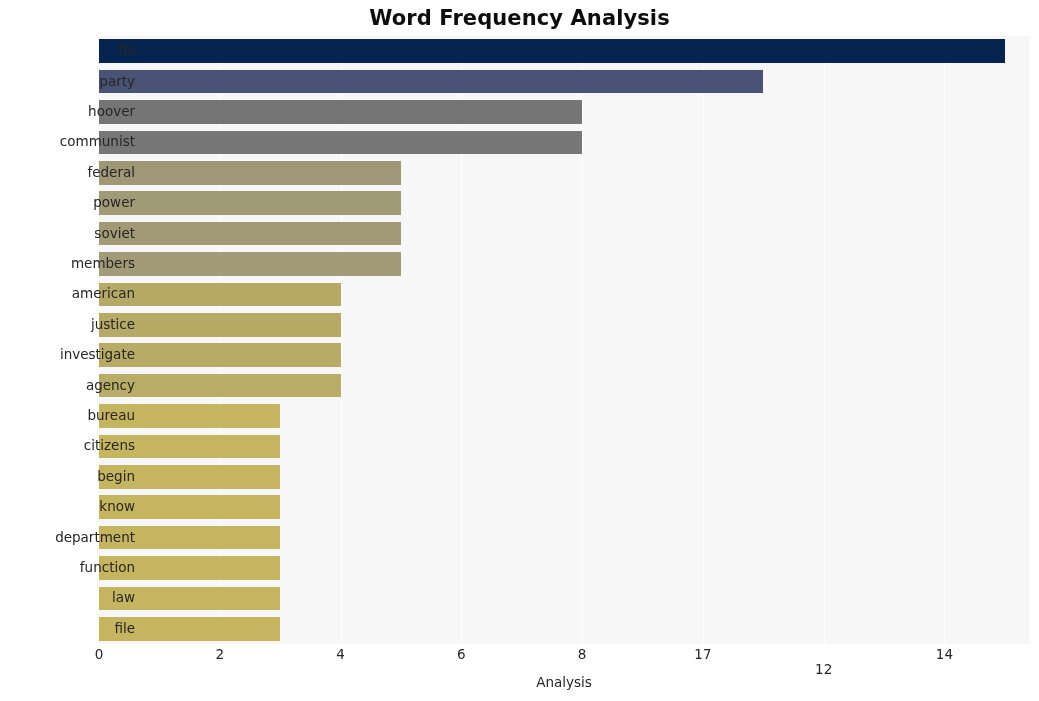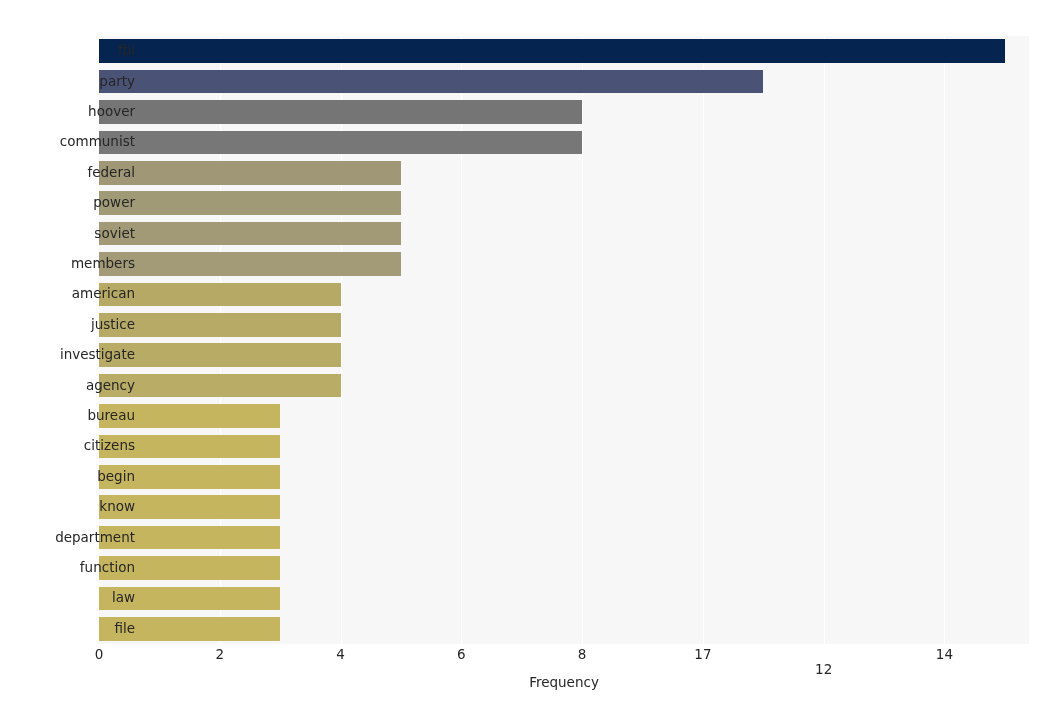--- a/index.html
+++ b/index.html
@@ -107,20 +107,21 @@
     text-align: center;
     font-size: 13.5px;
     color: #262626;
   }
 </style>
 </head>
 <body>
 
 <div id="chart-root">
 
+  <div id="chart-title">Word Frequency Analysis</div>
 
   <div id="plot-area">
     <div id="grid-layer">
         <div class="gridline" style="left: 120.779px;"></div>
         <div class="gridline" style="left: 241.558px;"></div>
         <div class="gridline" style="left: 362.338px;"></div>
         <div class="gridline" style="left: 483.117px;"></div>
         <div class="gridline" style="left: 603.896px;"></div>
         <div class="gridline" style="left: 724.675px;"></div>
         <div class="gridline" style="left: 845.455px;"></div>
@@ -216,15 +217,15 @@
       <div class="xtick-label" style="left: 99px;">0</div>
       <div class="xtick-label" style="left: 219.779px;">2</div>
       <div class="xtick-label" style="left: 340.558px;">4</div>
       <div class="xtick-label" style="left: 461.338px;">6</div>
       <div class="xtick-label" style="left: 582.117px;">8</div>
       <div class="xtick-label" style="left: 702.896px;">17</div>
       <div class="xtick-label" style="left: 823.675px; margin-top: 15px;">12</div>
       <div class="xtick-label" style="left: 944.455px;">14</div>
     </div>
 
-  <div id="xaxis-title">Frequency</div>
+  <div id="xaxis-title">Analysis</div>
 
 </div>
 
 </body></html>

